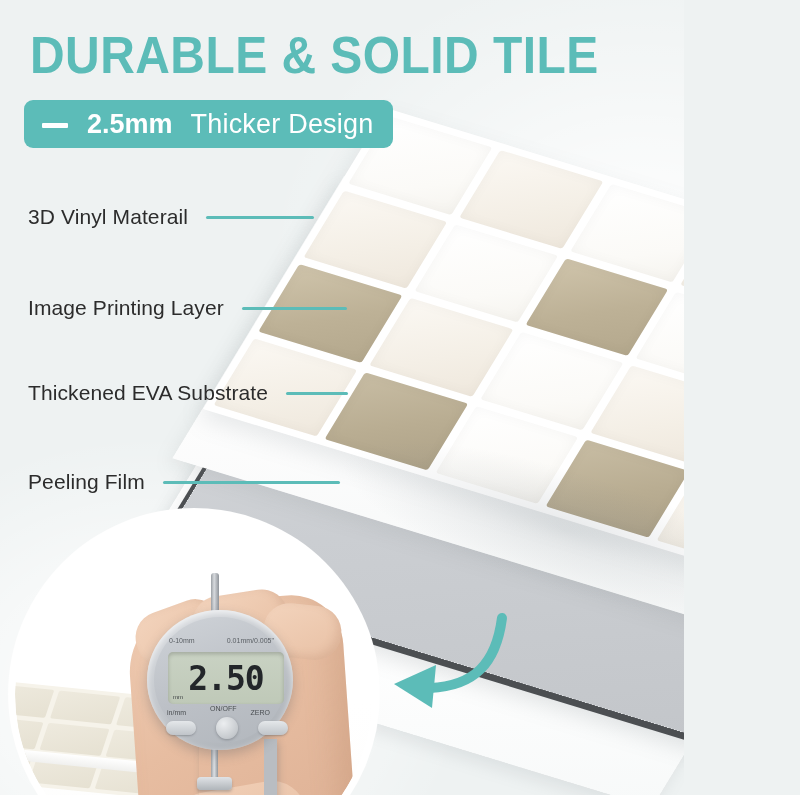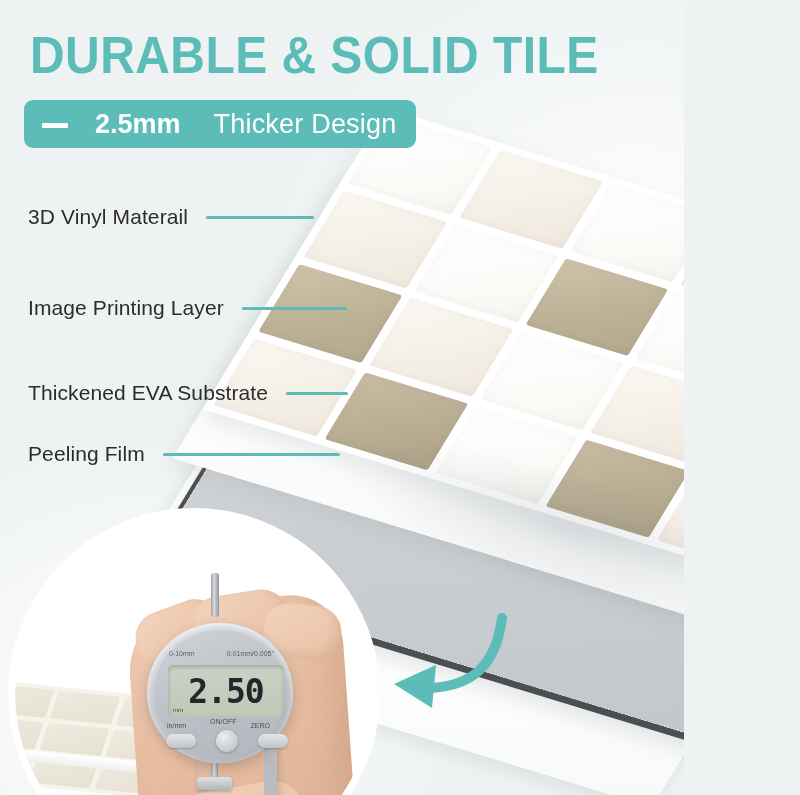--- a/index.html
+++ b/index.html
@@ -50,21 +50,21 @@
   }
 
   .badge {
     position: absolute;
     left: 24px;
     top: 100px;
     height: 48px;
     padding: 0 20px 0 18px;
     display: flex;
     align-items: center;
-    gap: 16px;
+    gap: 8px;
     background: #5cbcb8;
     border-radius: 9px;
     box-sizing: border-box;
   }
   .badge-dash {
     display: inline-block;
     width: 26px;
     height: 5px;
     background: #ffffff;
     border-radius: 1px;
@@ -76,21 +76,21 @@
     font-weight: 700;
     font-size: 27px;
     color: #ffffff;
     letter-spacing: 0px;
   }
   .badge-rest {
     font-family: "Liberation Sans Narrow", "Liberation Sans", sans-serif;
     font-weight: 400;
     font-size: 27px;
     color: #ffffff;
-    margin-left: 17px;
+    margin-left: 10px;
     letter-spacing: 0.2px;
   }
 
   
   .callout {
     position: absolute;
     display: flex;
     align-items: center;
     white-space: nowrap;
   }
@@ -108,21 +108,21 @@
     border-radius: 2px;
     margin-left: 18px;
   }
 
   .callout-1 { left: 28px; top: 205px; }
   .callout-1 .callout-line { width: 108px; }
   .callout-2 { left: 28px; top: 296px; }
   .callout-2 .callout-line { width: 105px; }
   .callout-3 { left: 28px; top: 381px; }
   .callout-3 .callout-line { width: 62px; }
-  .callout-4 { left: 28px; top: 442px; }
+  .callout-4 { left: 28px; top: 470px; }
   .callout-4 .callout-line { width: 177px; }
 
   
   .stack {
     position: absolute;
     left: 300px;
     top: 80px;
     width: 620px;
     height: 500px;
     pointer-events: none;
@@ -288,21 +288,21 @@
     left: 64px;
     top: -14px;
     width: 8px;
     height: 44px;
     background: linear-gradient(90deg, #9ba0a5 0%, #d7dade 40%, #8f949a 100%);
     border-radius: 3px;
   }
   .gauge-dial {
     position: absolute;
     left: 0px;
-    top: 36px;
+    top: 23px;
     width: 146px;
     height: 140px;
     border-radius: 50%;
     background: linear-gradient(150deg, #dcdfe3 0%, #c3c7cc 45%, #a9aeb4 100%);
     box-shadow: inset 0 3px 7px rgba(255,255,255,0.75), 0 5px 12px rgba(90,95,100,0.33);
   }
   .dial-inner {
     position: absolute;
     left: 7px;
     top: 7px;

